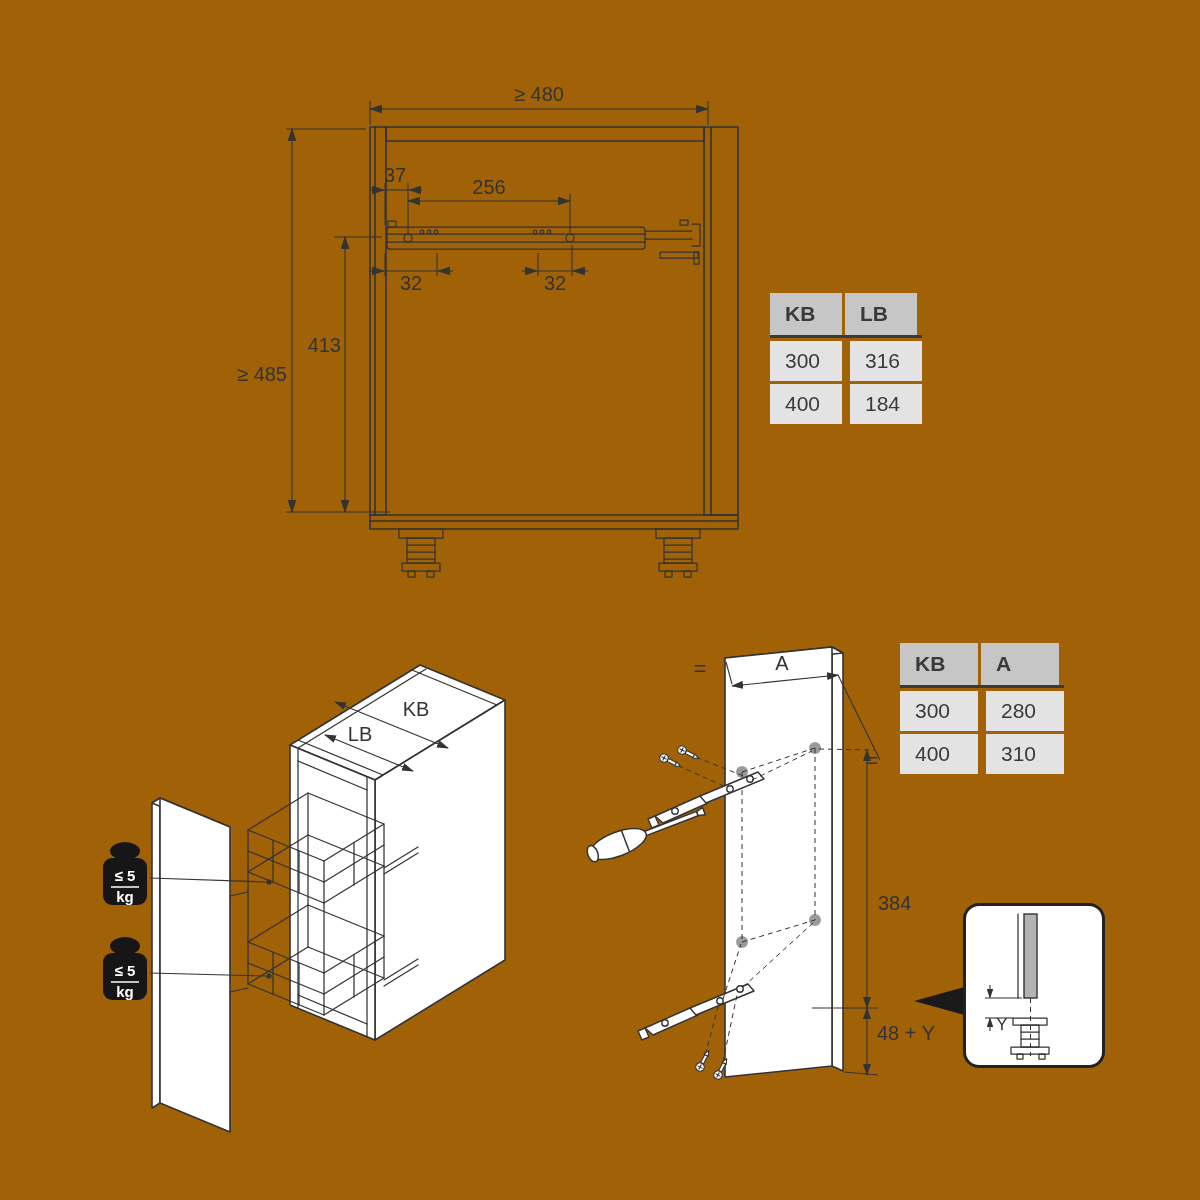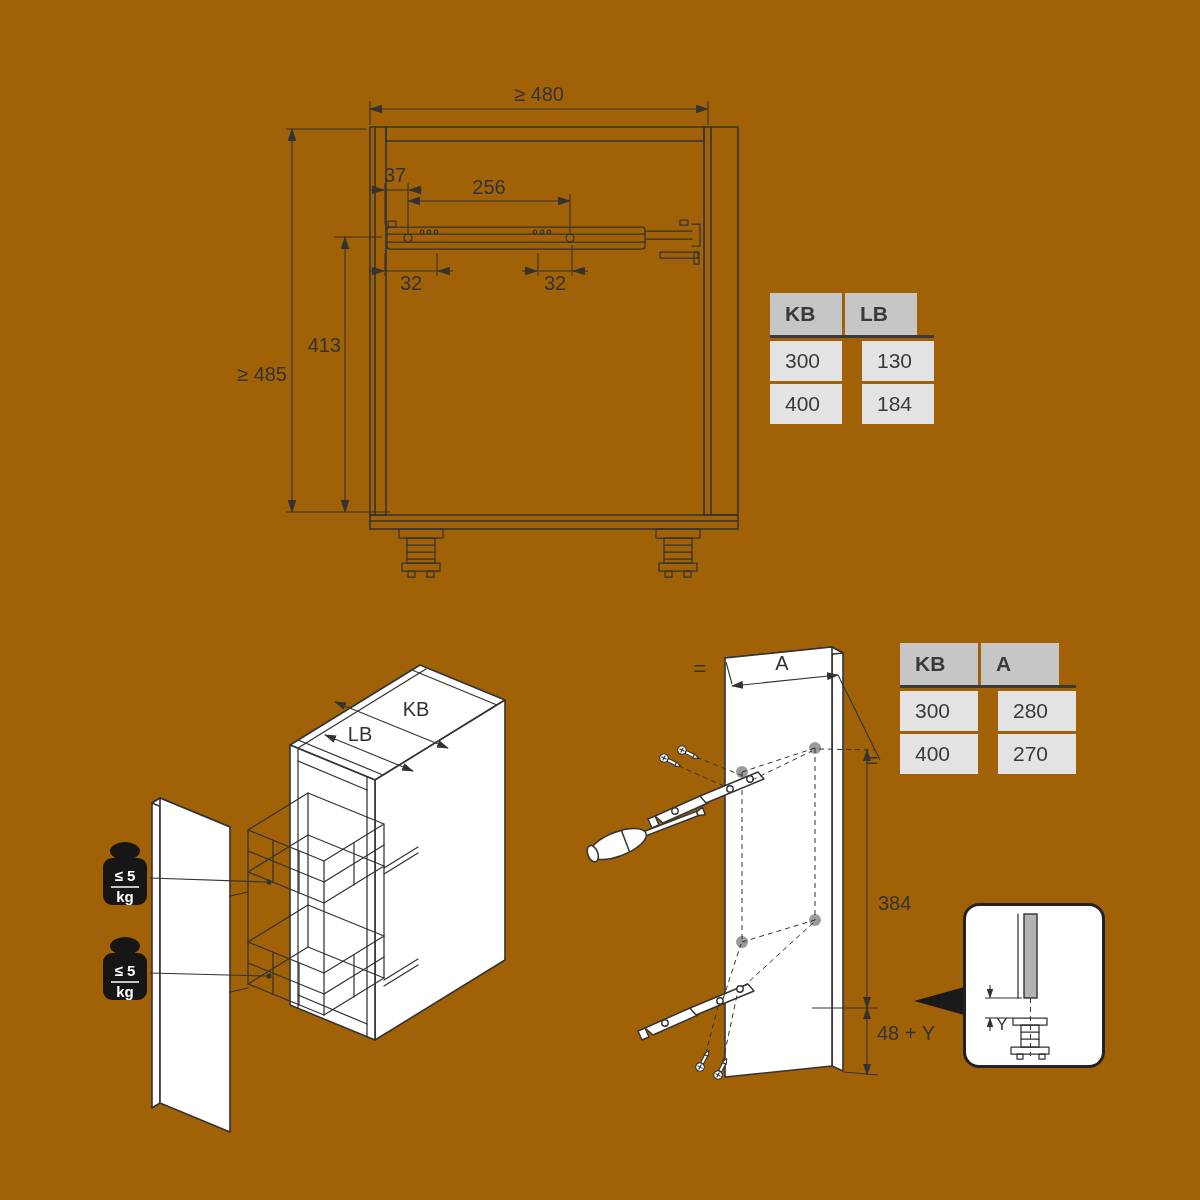--- a/index.html
+++ b/index.html
@@ -7,21 +7,21 @@
   svg{position:absolute;overflow:visible}
   svg text{font-family:"Liberation Sans",sans-serif;fill:#333;font-size:20px}
   .ln{fill:none;stroke:#333;stroke-width:1.6;stroke-linejoin:round;stroke-linecap:round}
   .ln2{fill:none;stroke:#333;stroke-width:1.25;stroke-linejoin:round;stroke-linecap:round}
   .lnf{fill:#fff;stroke:#333;stroke-width:1.4;stroke-linejoin:round}
   .face{fill:#fff;stroke:#333;stroke-width:1.6;stroke-linejoin:round}
   .dim{fill:none;stroke:#333;stroke-width:1.1}
   .dsh{fill:none;stroke:#333;stroke-width:1;stroke-dasharray:5 4}
   .dim-table{position:absolute;color:#3a3a3a;font-size:21px}
   .t-head{display:flex;gap:3px;border-bottom:3px solid #3a3a3a}
-  .t-row{display:flex;gap:20px;margin-top:3px}
+  .t-row{display:flex;gap:8px;margin-top:3px}
   .t-cell{height:40px;display:flex;align-items:center;padding-left:15px;box-sizing:border-box}
   .t-h{background:#c6c6c6;font-weight:bold;height:42px}
   .t-d{background:#e3e3e3}
   .w72{width:72px}.w78{width:78px}
   #detail-box{position:absolute;left:963px;top:903px;width:142px;height:165px;border:3px solid #222;border-radius:16px;background:#fff;box-sizing:border-box}
 </style>
 </head>
 <body>
 
 <div id="canvas">
@@ -121,21 +121,21 @@
     </g>
   </svg>
 
   <div class="dim-table" style="left:770px;top:293px">
     <div class="t-head">
       <div class="t-cell t-h w72">KB</div>
       <div class="t-cell t-h w72">LB</div>
     </div>
     <div class="t-row">
       <div class="t-cell t-d w72">300</div>
-      <div class="t-cell t-d w72">130</div>
+      <div class="t-cell t-d w72">316</div>
     </div>
     <div class="t-row">
       <div class="t-cell t-d w72">400</div>
       <div class="t-cell t-d w72">184</div>
     </div>
   </div>
 
   <svg style="left:80px;top:640px" width="470" height="500" viewBox="0 0 470 500">
     <defs>
       <marker id="ar2" viewBox="0 0 12 8" refX="11" refY="4" markerWidth="12" markerHeight="8" orient="auto-start-reverse" markerUnits="userSpaceOnUse">
@@ -324,21 +324,21 @@
     <div class="t-head">
       <div class="t-cell t-h w78">KB</div>
       <div class="t-cell t-h w78">A</div>
     </div>
     <div class="t-row">
       <div class="t-cell t-d w78">300</div>
       <div class="t-cell t-d w78">280</div>
     </div>
     <div class="t-row">
       <div class="t-cell t-d w78">400</div>
-      <div class="t-cell t-d w78">270</div>
+      <div class="t-cell t-d w78">310</div>
     </div>
   </div>
 
   <div id="detail-box">
     <svg style="left:0;top:0" width="136" height="159" viewBox="0 0 136 159">
       <defs>
         <marker id="ar4" viewBox="0 0 12 8" refX="10" refY="4" markerWidth="10" markerHeight="7" orient="auto-start-reverse" markerUnits="userSpaceOnUse">
           <path d="M0,0 L12,4 L0,8 Z" fill="#333"></path>
         </marker>
       </defs>

